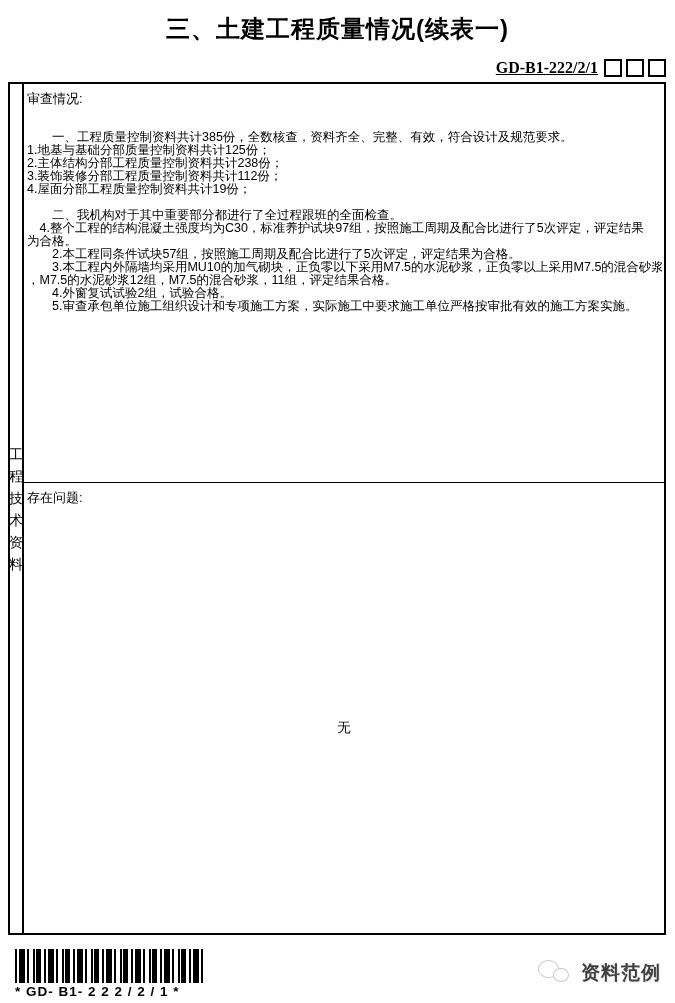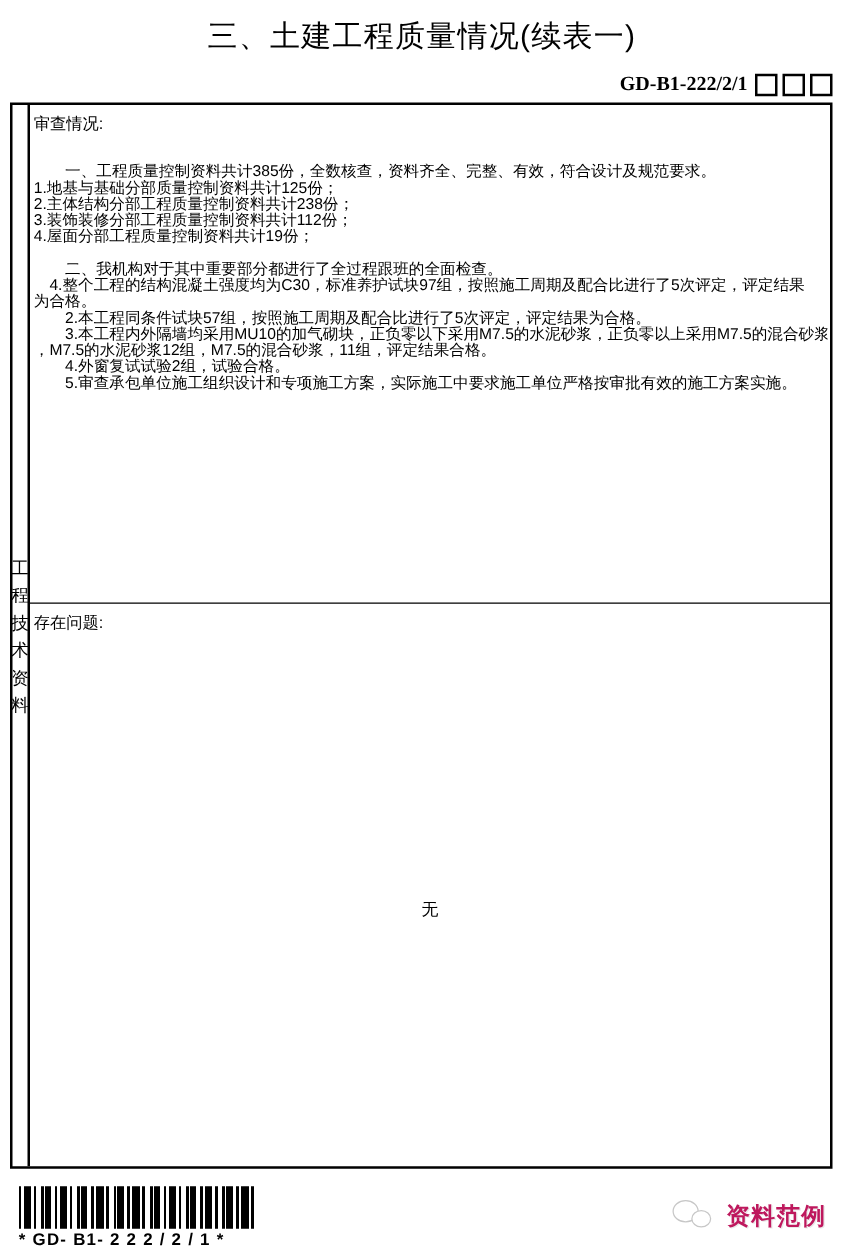--- a/index.html
+++ b/index.html
@@ -1,24 +1,24 @@
 <!DOCTYPE html>
 <html><head>
 <meta charset="utf-8">
 <style>
   * { margin:0; padding:0; box-sizing:border-box; }
   html,body { width:675px; height:1003px; background:#ffffff; overflow:hidden;
     font-family:"Liberation Sans", sans-serif; color:#000; }
   .page { position:relative; width:675px; height:1003px; background:#fff; }
 
   .doc-title { position:absolute; top:13px; left:0; width:100%; text-align:center;
-    font-size:24px; font-weight:normal; letter-spacing:1px; }
+    font-size:24px; font-weight:bold; letter-spacing:1px; }
 
   .form-code-row { position:absolute; top:56px; right:9px; height:24px;
-    display:flex; align-items:center; }
+    display:flex; align-items:center;text-decoration:underline; }
   .form-code { font-family:"Liberation Serif", serif; font-weight:bold;
     font-size:16px; margin-right:2px; letter-spacing:0px; }
   .checkbox { width:18px; height:18px; border:2px solid #000; background:#fff;
     margin-left:4px; }
 
   .main-table { position:absolute; left:8px; top:82px; width:658px; height:853px;
     border:2px solid #000; display:flex; }
   .side-col { width:14px; border-right:2px solid #000;
     display:flex; align-items:center; justify-content:center; }
   .side-label { width:15px; font-size:14px; line-height:22px; text-align:center;
@@ -41,21 +41,21 @@
     background:repeating-linear-gradient(90deg,
       #000 0px, #000 2px, #fff 2px, #fff 4px,
       #000 4px, #000 10px, #fff 10px, #fff 12px,
       #000 12px, #000 14px, #fff 14px, #fff 18px,
       #000 18px, #000 20px, #fff 20px, #fff 21px,
       #000 21px, #000 26px, #fff 26px, #fff 29px); }
   .barcode-text { margin-top:1px; font-weight:bold; font-size:13.5px;
     letter-spacing:1px; text-align:left; white-space:pre; }
 
   .watermark { position:absolute; right:14px; top:958px; display:flex;
-    align-items:center; color:#be185d; }
+    align-items:center; color:#404040; }
   .watermark-icon { width:36px; height:30px; position:relative; margin-right:7px; }
   .bubble-big { position:absolute; left:0; top:2px; width:21px; height:18px;
     border:1.5px solid #c7c7c7; border-radius:50%; background:#fff; }
   .bubble-small { position:absolute; left:15px; top:10px; width:16px; height:14px;
     border:1.5px solid #c7c7c7; border-radius:50%; background:#fff; }
   .watermark-text { font-size:19px; font-weight:bold; letter-spacing:1px;
     text-shadow:1px 1px 0 #e9e9e9; }
 </style>
 </head>
 <body>

